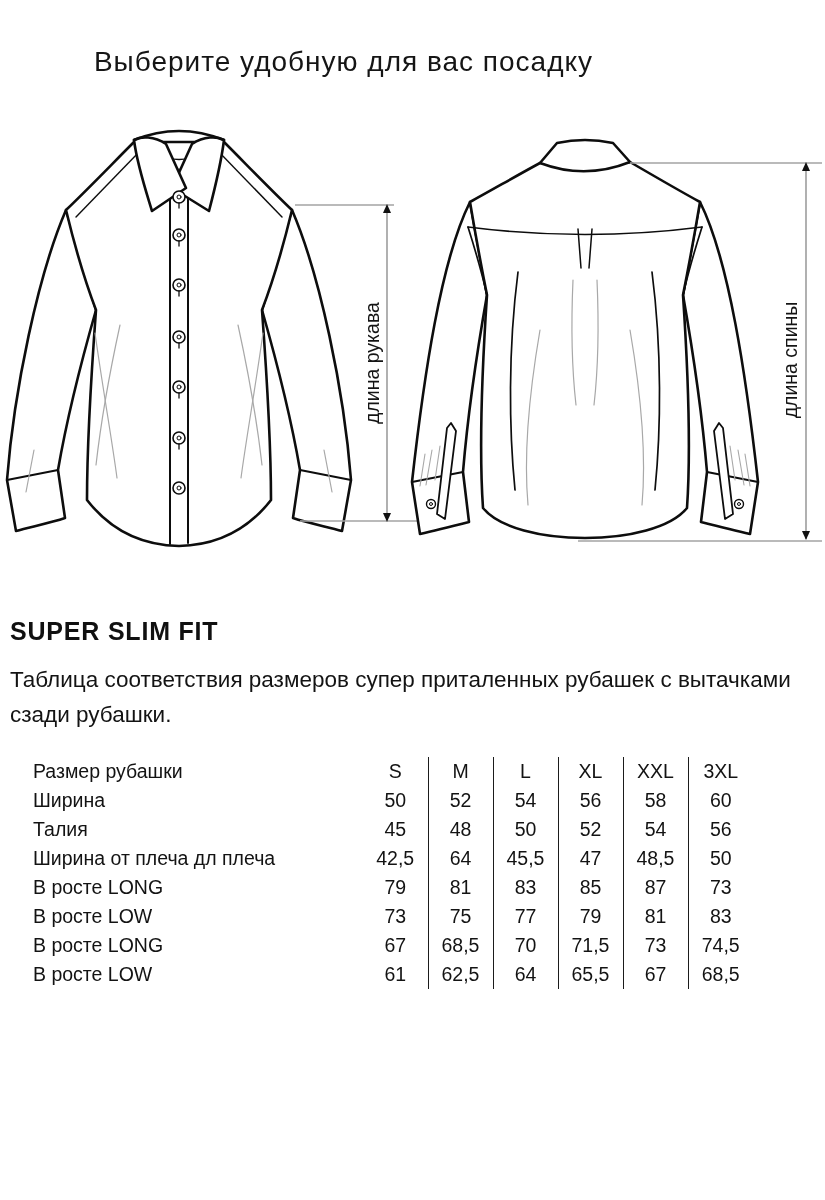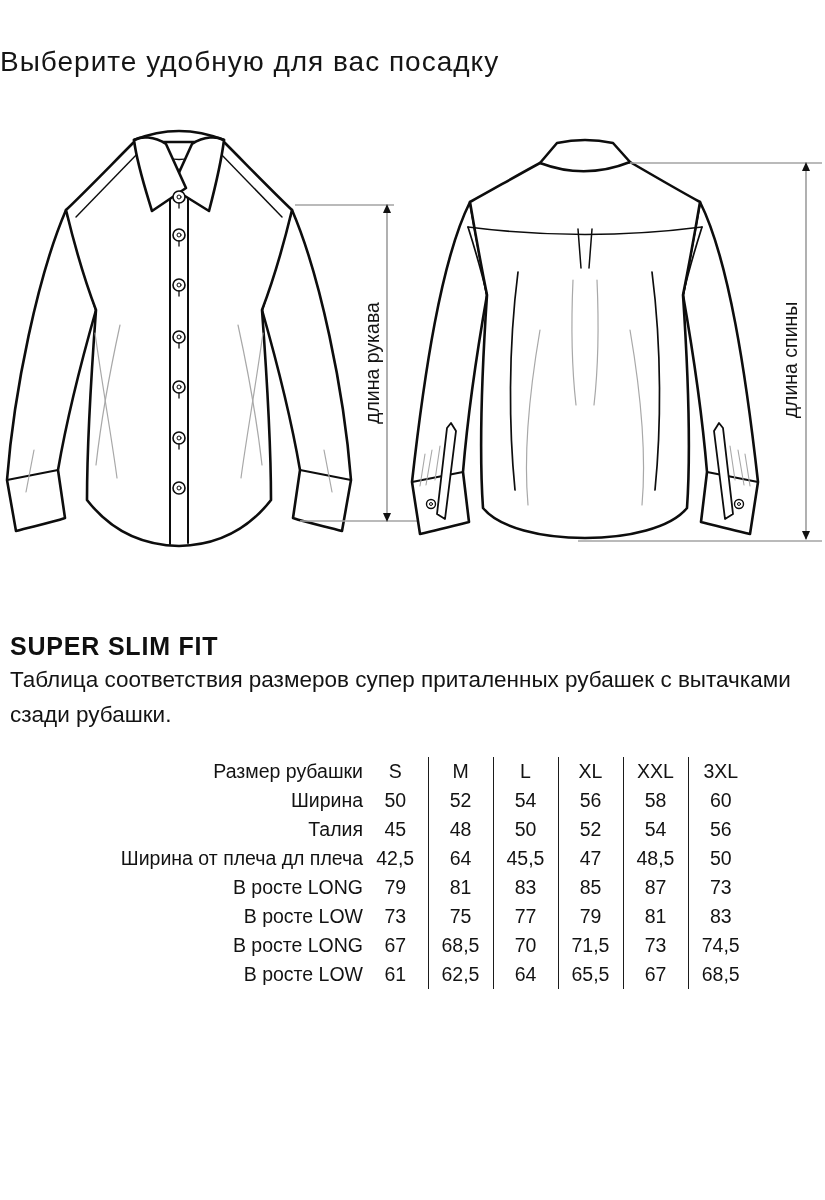--- a/index.html
+++ b/index.html
@@ -1,38 +1,38 @@
 <!DOCTYPE html>
 <html><head>
 <meta charset="utf-8">
 <style>
   html,body{margin:0;padding:0;}
   body{
     width:825px;height:1200px;position:relative;background:#ffffff;
     font-family:"Liberation Sans", sans-serif;color:#1a1a1a;overflow:hidden;
   }
   .title{
-    position:absolute;top:46px;left:0;width:687px;text-align:left;
+    position:absolute;top:46px;left:0;width:687px;text-align:center;
     font-size:28px;letter-spacing:1px;color:#151515;
   }
   .figure{position:absolute;top:120px;left:0;width:825px;height:470px;}
   .heading{
-    position:absolute;top:632px;left:10px;font-size:25px;font-weight:bold;
+    position:absolute;top:617px;left:10px;font-size:25px;font-weight:bold;
     letter-spacing:0.8px;color:#101010;
   }
   .desc{
     position:absolute;top:654px;left:10px;width:800px;
     font-size:22.5px;line-height:35px;color:#131313;margin-top:8px;
   }
   table.size-table{
     position:absolute;top:757px;left:33px;border-collapse:collapse;
     table-layout:fixed;font-size:19.5px;color:#131313;
   }
   table.size-table td{height:29px;padding:0;white-space:nowrap;vertical-align:middle;}
-  td.lbl{text-align:right;}
+  td.lbl{text-align:left;}
   td.val{text-align:center;}
   td.val + td.val{border-left:1.5px solid #1b1b1b;}
   col.c-label{width:330px;}
   col.c-val{width:65px;}
   svg text{font-family:"Liberation Sans", sans-serif;}
 </style>
 </head>
 <body>
 
 <div class="title">Выберите удобную для вас посадку</div>

